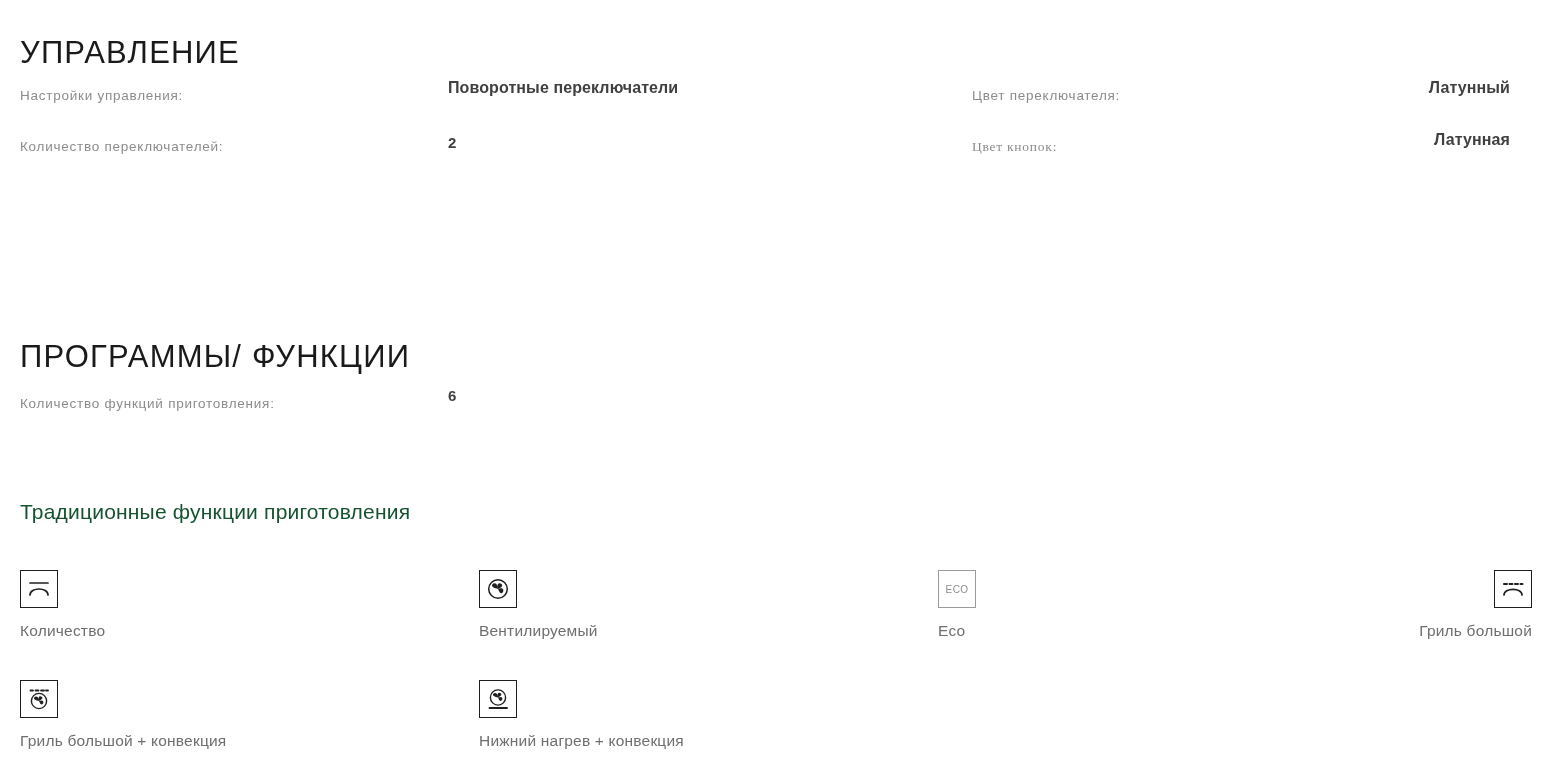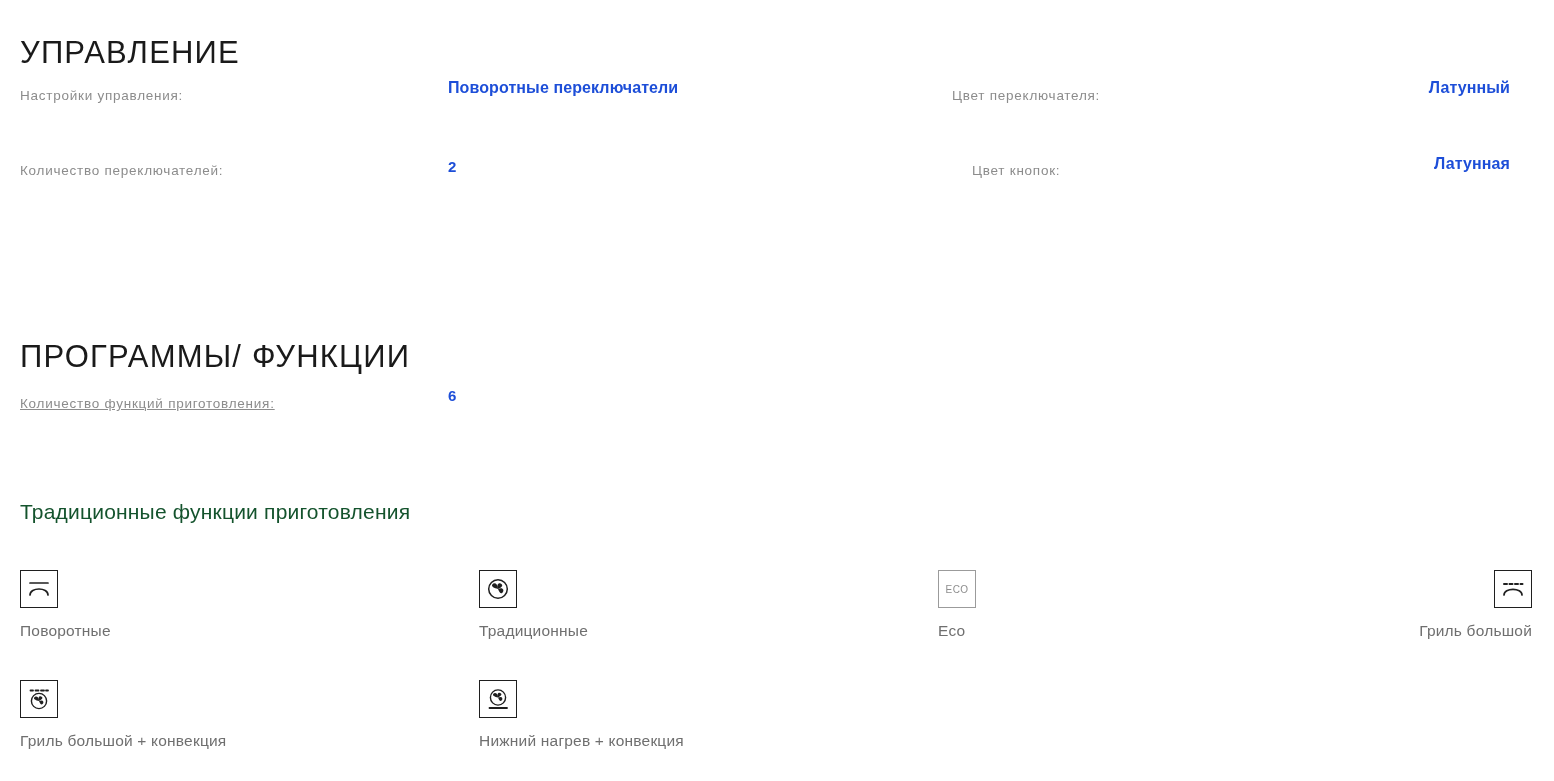--- a/index.html
+++ b/index.html
@@ -34,21 +34,21 @@
     font-size: 13.5px;
     letter-spacing: 0.75px;
     color: #8c8c8c;
     font-weight: 400;
     line-height: 1.2;
     white-space: nowrap;
   }
   .spec-value {
     font-size: 15px;
     font-weight: 700;
-    color: #1d4ed8;
+    color: #404040;
     line-height: 1.2;
     letter-spacing: 0.1px;
   }
 
   
   .abs { position: absolute; }
 
   
   .sub-title {
     font-size: 21px;
@@ -104,66 +104,66 @@
 
 <div class="page">
 
   <h1 class="section-title abs" style="left:20px; top:16px;">УПРАВЛЕНИЕ</h1>
 
   <div class="abs" style="left:20px; top:86px; width:1512px;">
 
     <div style="position:relative; height:52px;">
       <div class="spec-label abs" style="left:0; top:2px;">Настройки управления:</div>
       <div class="spec-value abs" style="left:428px; top:-8px; font-size:16px;">Поворотные переключатели</div>
-      <div class="spec-label abs" style="left:932px; top:2px;text-align:right;">Цвет переключателя:</div>
+      <div class="spec-label abs" style="left:952px; top:2px;text-align:right;">Цвет переключателя:</div>
       <div class="spec-value abs" style="left:1080px; top:-8px; width:432px; text-align:right; padding-right:22px; box-sizing:border-box; font-size:16px;">Латунный</div>
     </div>
 
-    <div style="position:relative; height:52px;margin-top:24px;">
+    <div style="position:relative; height:52px;">
       <div class="spec-label abs" style="left:0; top:1px;">Количество переключателей:</div>
       <div class="spec-value abs" style="left:428px; top:-4px;">2</div>
-      <div class="spec-label abs" style="left:952px; top:1px;">Цвет кнопок:</div>
+      <div class="spec-label abs" style="left:952px; top:1px;font-family:Liberation Serif, serif;">Цвет кнопок:</div>
       <div class="spec-value abs" style="left:1080px; top:-8px; width:432px; text-align:right; padding-right:22px; box-sizing:border-box; font-size:16px;">Латунная</div>
     </div>
 
   </div>
 
   <h1 class="section-title abs" style="left:20px; top:320px;">ПРОГРАММЫ/ ФУНКЦИИ</h1>
 
   <div class="abs" style="left:20px; top:394px; width:1512px;">
     <div style="position:relative; height:40px;">
-      <div class="spec-label abs" style="left:0; top:2px;text-decoration:underline;">Количество функций приготовления:</div>
+      <div class="spec-label abs" style="left:0; top:2px;">Количество функций приготовления:</div>
       <div class="spec-value abs" style="left:428px; top:-7px;">6</div>
     </div>
   </div>
 
   <div class="sub-title abs" style="left:20px; top:500px;">Традиционные функции приготовления</div>
 
   <div class="abs func-grid" style="left:20px; top:570px; width:1512px;">
 
     <div class="func-item">
       <div class="func-icon">
         <svg width="26" height="22" viewBox="0 0 26 22" aria-hidden="true">
           <path d="M4 5 L22 5" stroke="#1f1f1f" stroke-width="1.7" fill="none" stroke-linecap="round"></path>
           <path d="M4 17 C4 9, 22 9, 22 17" stroke="#1f1f1f" stroke-width="1.7" fill="none" stroke-linecap="round"></path>
         </svg>
       </div>
-      <div class="func-label">Поворотные</div>
+      <div class="func-label">Количество</div>
     </div>
 
     <div class="func-item">
       <div class="func-icon">
         <svg width="26" height="26" viewBox="0 0 26 26" aria-hidden="true">
           <circle cx="13" cy="13" r="9.3" stroke="#1f1f1f" stroke-width="1.5" fill="none"></circle>
           <path d="M13 13 C13 7.5, 9 6, 7.3 8.6 C6 10.6, 9 12.3, 13 13 Z" fill="#1f1f1f"></path>
           <path d="M13 13 C18 10.6, 19.6 14.4, 17.4 16.7 C15.7 18.4, 14.1 15.8, 13 13 Z" fill="#1f1f1f"></path>
           <path d="M13 13 C9.6 17.3, 6.2 15.3, 7 12.2 C7.6 9.9, 10.5 11.2, 13 13 Z" fill="#1f1f1f" transform="rotate(120 13 13)"></path>
         </svg>
       </div>
-      <div class="func-label">Традиционные</div>
+      <div class="func-label">Вентилируемый</div>
     </div>
 
     <div class="func-item">
       <div class="func-icon muted">
         <span class="eco-text">ECO</span>
       </div>
       <div class="func-label">Eco</div>
     </div>
 
     <div class="func-item right-align">

